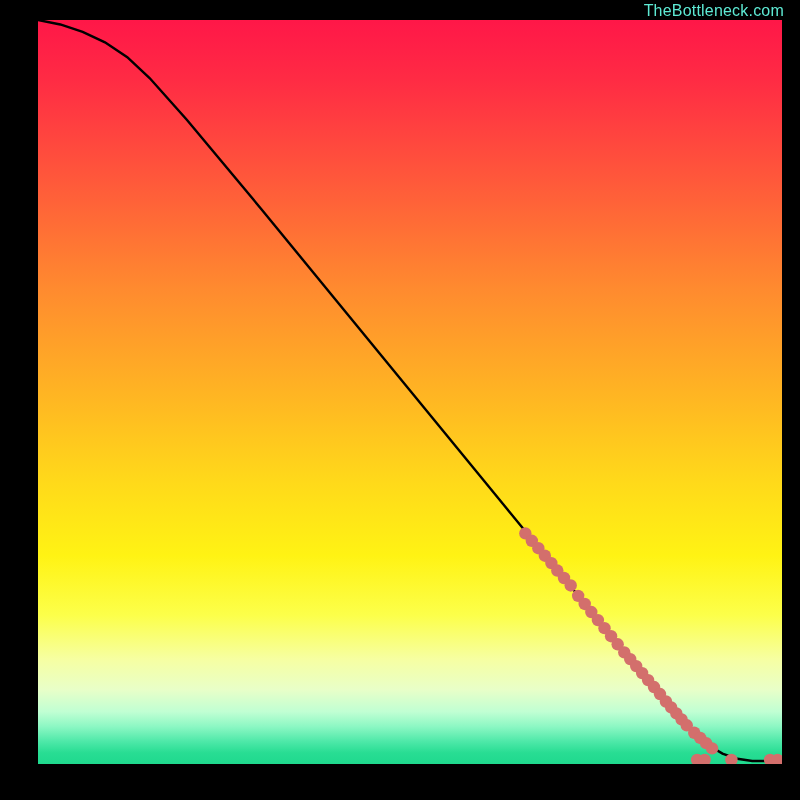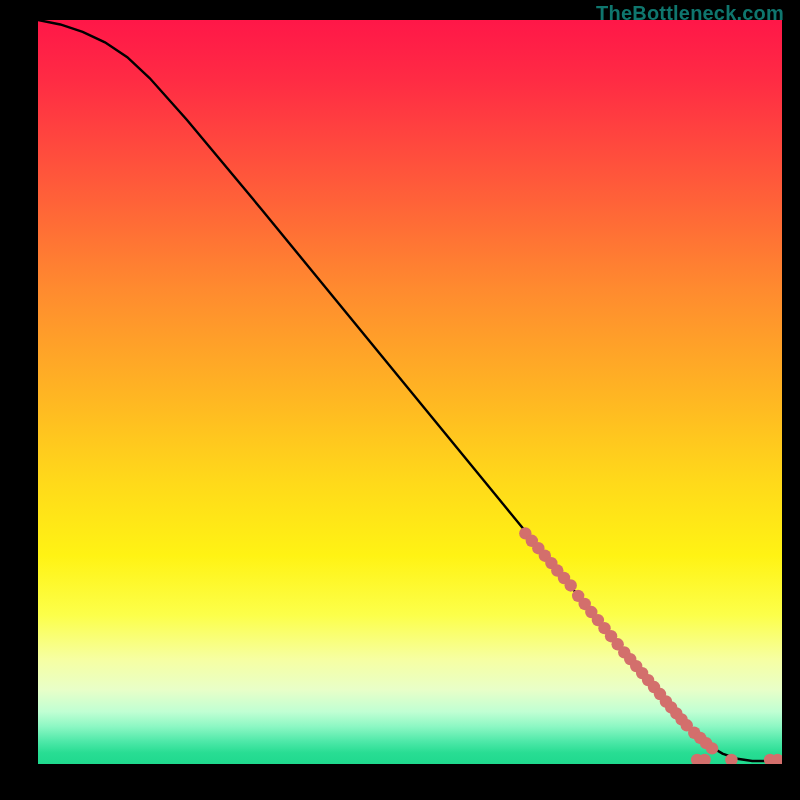--- a/index.html
+++ b/index.html
@@ -54,23 +54,23 @@
     position: absolute;
     left: 0;
     top: 0;
     width: 744px;
     height: 744px;
   }
   .attribution {
     position: absolute;
     top: 2px;
     right: 16px;
-    color: #0f766e;
-    font-size: 20px;
-    font-weight: 700;
+    color: #5eead4;
+    font-size: 16px;
+    font-weight: 400;
     letter-spacing: 0.2px;
   }
 </style>
 </head>
 <body>
 
 <div class="stage">
   <div class="attribution">TheBottleneck.com</div>
 
   <div class="plot">

